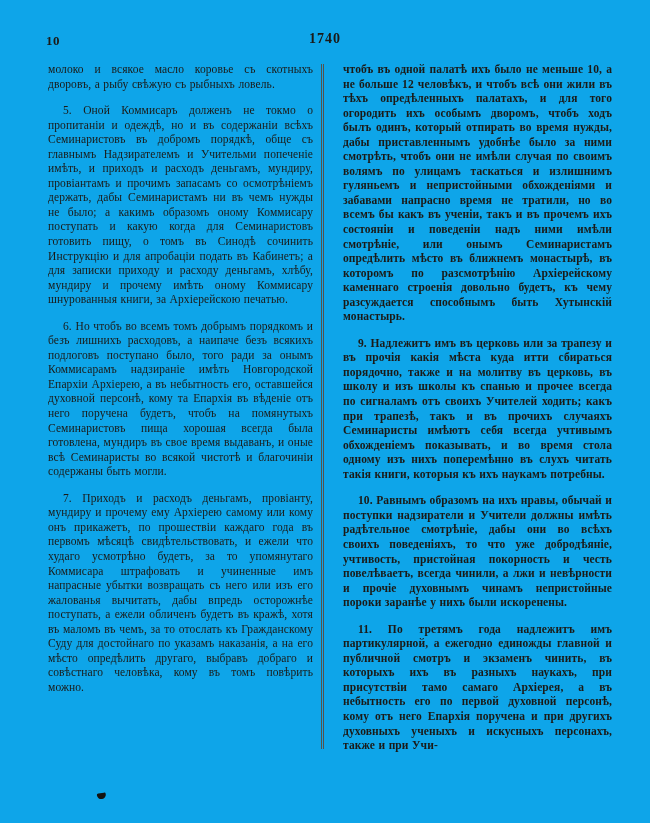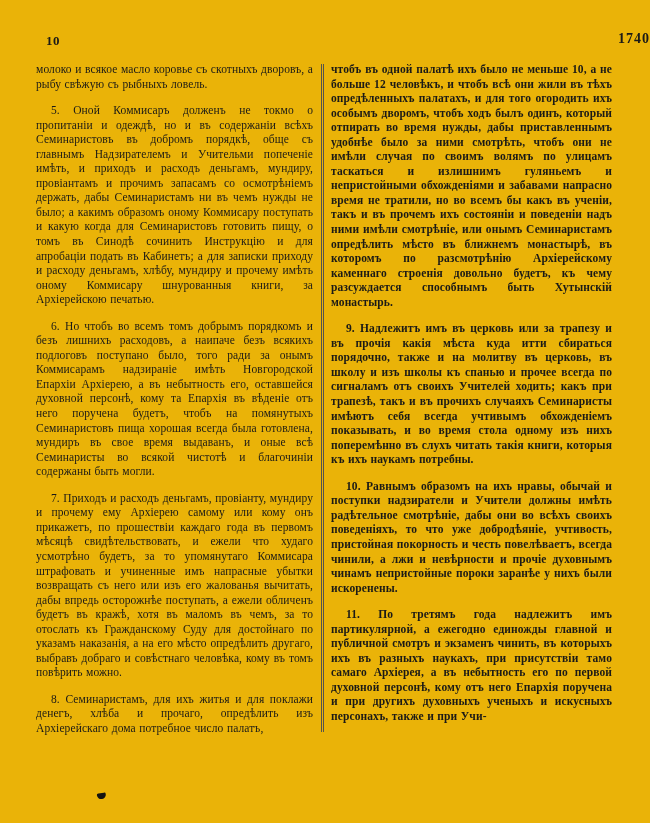--- a/index.html
+++ b/index.html
@@ -4,39 +4,39 @@
 <style>
   html, body {
     margin: 0;
     padding: 0;
     background: #ffffff;
   }
   .page {
     position: relative;
     width: 650px;
     height: 823px;
-    background: #eab308;
+    background: #0ea5e9;
     font-family: "Liberation Serif", "DejaVu Serif", serif;
     color: #1b1a17;
     overflow: hidden;
   }
   .page-number {
     position: absolute;
     left: 46px;
     top: 33px;
     font-size: 13px;
     font-weight: bold;
     letter-spacing: 0.5px;
   }
   .year-heading {
     position: absolute;
     left: 0;
     right: 0;
     top: 31px;
-    text-align: right;
+    text-align: center;
     font-size: 14px;
     font-weight: bold;
     letter-spacing: 1px;
   }
   .columns {
     position: absolute;
     top: 62px;
     left: 36px;
     display: flex;
     align-items: flex-start;
@@ -47,21 +47,21 @@
   .col-left { width: 277px; }
   .col-right { width: 281px; font-weight: bold; }
   .column-divider {
     width: 1px;
     border-left: 1px solid #55534e;
     border-right: 1px solid #55534e;
     align-self: stretch;
     margin: 2px 7px 4px 8px;
   }
   .col p {
-    margin: 0 0 12px 0;
+    margin: 0 0 12px 12px;
     font-size: 11.5px;
     line-height: 14.55px;
     text-indent: 15px;
     word-spacing: 0.5px;
     letter-spacing: 0.1px;
   }
   .col p.continuation {
     text-indent: 0;
   }
   .col p:last-child {
@@ -87,21 +87,20 @@
 
   <div class="year-heading">1740</div>
 
   <div class="columns">
 
     <div class="col col-left">
       <p class="continuation">молоко и всякое масло коровье съ скотныхъ дворовъ, а рыбу свѣжую съ рыбныхъ ловель.</p>
       <p>5. Оной Коммисаръ долженъ не токмо о пропитаніи и одеждѣ, но и въ содержаніи всѣхъ Семинаристовъ въ добромъ порядкѣ, обще съ главнымъ Надзирателемъ и Учительми попеченіе имѣть, и приходъ и расходъ деньгамъ, мундиру, провіантамъ и прочимъ запасамъ со осмотрѣніемъ держать, дабы Семинаристамъ ни въ чемъ нужды не было; а какимъ образомъ оному Коммисару поступать и какую когда для Семинаристовъ готовить пищу, о томъ въ Синодѣ сочинить Инструкцію и для апробаціи подать въ Кабинетъ; а для записки приходу и расходу деньгамъ, хлѣбу, мундиру и прочему имѣть оному Коммисару шнурованныя книги, за Архіерейскою печатью.</p>
       <p>6. Но чтобъ во всемъ томъ добрымъ порядкомъ и безъ лишнихъ расходовъ, а наипаче безъ всякихъ подлоговъ поступано было, того ради за онымъ Коммисарамъ надзираніе имѣть Новгородской Епархіи Архіерею, а въ небытность его, оставшейся духовной персонѣ, кому та Епархія въ вѣденіе отъ него поручена будетъ, чтобъ на помянутыхъ Семинаристовъ пища хорошая всегда была готовлена, мундиръ въ свое время выдаванъ, и оные всѣ Семинаристы во всякой чистотѣ и благочиніи содержаны быть могли.</p>
       <p>7. Приходъ и расходъ деньгамъ, провіанту, мундиру и прочему ему Архіерею самому или кому онъ прикажетъ, по прошествіи каждаго года въ первомъ мѣсяцѣ свидѣтельствовать, и ежели что худаго усмотрѣно будетъ, за то упомянутаго Коммисара штрафовать и учиненные имъ напрасные убытки возвращать съ него или изъ его жалованья вычитать, дабы впредь осторожнѣе поступать, а ежели обличенъ будетъ въ кражѣ, хотя въ маломъ въ чемъ, за то отослать къ Гражданскому Суду для достойнаго по указамъ наказанія, а на его мѣсто опредѣлить другаго, выбравъ добраго и совѣстнаго человѣка, кому въ томъ повѣрить можно.</p>
-      <p>8. Семинаристамъ, для ихъ житья и для поклажи денегъ, хлѣба и прочаго, опредѣлить изъ Архіерейскаго дома потребное число палатъ,</p>
     </div>
 
     <div class="column-divider"></div>
 
     <div class="col col-right">
       <p class="continuation">чтобъ въ одной палатѣ ихъ было не меньше 10, а не больше 12 человѣкъ, и чтобъ всѣ они жили въ тѣхъ опредѣленныхъ палатахъ, и для того огородить ихъ особымъ дворомъ, чтобъ ходъ былъ одинъ, который отпирать во время нужды, дабы приставленнымъ удобнѣе было за ними смотрѣть, чтобъ они не имѣли случая по своимъ волямъ по улицамъ таскаться и излишнимъ гуляньемъ и непристойными обхожденіями и забавами напрасно время не тратили, но во всемъ бы какъ въ ученіи, такъ и въ прочемъ ихъ состояніи и поведеніи надъ ними имѣли смотрѣніе, или онымъ Семинаристамъ опредѣлить мѣсто въ ближнемъ монастырѣ, въ которомъ по разсмотрѣнію Архіерейскому каменнаго строенія довольно будетъ, къ чему разсуждается способнымъ быть Хутынскій монастырь.</p>
       <p>9. Надлежитъ имъ въ церковь или за трапезу и въ прочія какія мѣста куда итти сбираться порядочно, также и на молитву въ церковь, въ школу и изъ школы къ спанью и прочее всегда по сигналамъ отъ своихъ Учителей ходить; какъ при трапезѣ, такъ и въ прочихъ случаяхъ Семинаристы имѣютъ себя всегда учтивымъ обхожденіемъ показывать, и во время стола одному изъ нихъ поперемѣнно въ слухъ читать такія книги, которыя къ ихъ наукамъ потребны.</p>
       <p>10. Равнымъ образомъ на ихъ нравы, обычай и поступки надзиратели и Учители должны имѣть радѣтельное смотрѣніе, дабы они во всѣхъ своихъ поведеніяхъ, то что уже добродѣяніе, учтивость, пристойная покорность и честь повелѣваетъ, всегда чинили, а лжи и невѣрности и прочіе духовнымъ чинамъ непристойные пороки заранѣе у нихъ были искоренены.</p>
       <p>11. По третямъ года надлежитъ имъ партикулярной, а ежегодно единожды главной и публичной смотръ и экзаменъ чинить, въ которыхъ ихъ въ разныхъ наукахъ, при присутствіи тамо самаго Архіерея, а въ небытность его по первой духовной персонѣ, кому отъ него Епархія поручена и при другихъ духовныхъ ученыхъ и искусныхъ персонахъ, также и при Учи-</p>
     </div>

